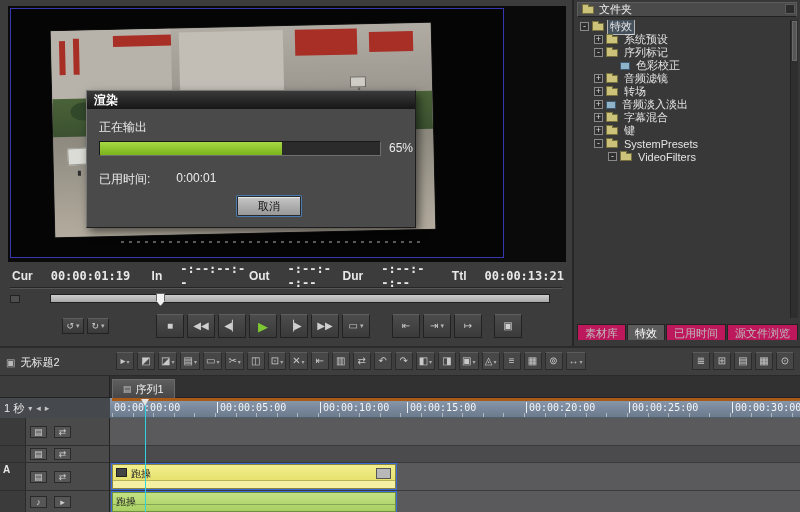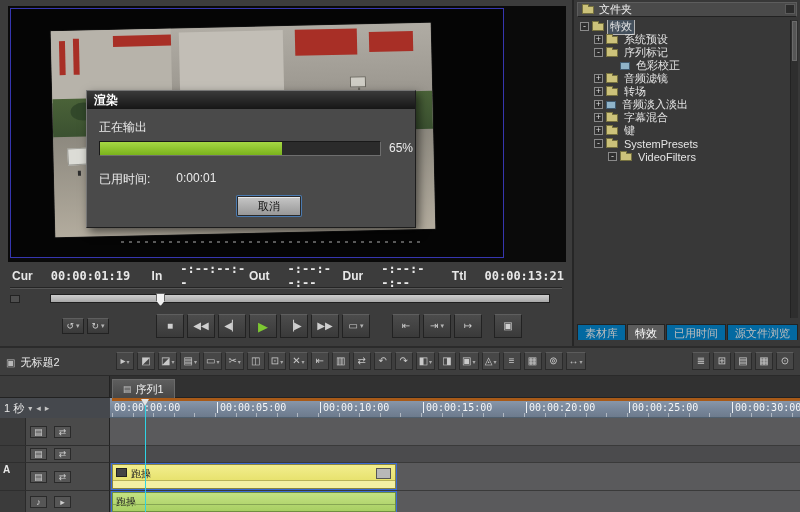--- a/index.html
+++ b/index.html
@@ -79,21 +79,21 @@
       color:#ddd;font-size:9px;line-height:7px;text-align:center;margin-right:3px;flex:none;}
   .tree-icon{display:inline-block;margin-right:4px;flex:none;}
   .tree-icon.folder{width:12px;height:8px;background:#ccc27a;border:1px solid #76713f;position:relative;}
   .tree-icon.folder::before{content:"";position:absolute;left:-1px;top:-3px;width:5px;height:2px;background:#ccc27a;border:1px solid #76713f;border-bottom:none;}
   .tree-icon.effect{width:10px;height:8px;background:#8fb3c9;border:1px solid #3f5a70;}
   .tree-label{color:#e4e4e4;padding:0 2px;}
   .tree-row.selected .tree-label{outline:1px solid #b5b5b5;background:#44505c;}
   .tree-scroll{position:absolute;right:2px;top:20px;width:8px;height:298px;background:#2e2e2e;border-left:1px solid #222;}
   .tree-scroll .thumb{margin:1px;height:40px;background:#565656;border:1px solid #6a6a6a;}
   .bin-tabs{position:absolute;left:3px;bottom:6px;height:16px;display:flex;gap:1px;font-size:11px;}
-  .bin-tab{padding:1px 7px 0;background:#0369a1;color:#bdbdbd;border:1px solid #232323;border-bottom:none;line-height:14px;}
+  .bin-tab{padding:1px 7px 0;background:#be185d;color:#bdbdbd;border:1px solid #232323;border-bottom:none;line-height:14px;}
   .bin-tab.active{background:#5c5c5c;color:#fff;}
 
   
   .tl{position:absolute;left:0;top:346px;width:800px;height:166px;background:#3a3a3a;border-top:2px solid #2b2b2b;}
   .tl-toolbar{position:absolute;left:0;top:0;width:100%;height:28px;background:#3e3e3e;border-bottom:1px solid #2a2a2a;}
   .project{position:absolute;left:6px;top:7px;display:flex;gap:5px;align-items:center;font-size:11px;color:#e8e8e8;}
   .proj-icon{color:#b9b9b9;font-size:10px;}
   .tlb-icons{position:absolute;left:116px;top:4px;display:flex;gap:3px;}
   .tlb-right{position:absolute;right:6px;top:4px;display:flex;gap:3px;}
   .ticon{height:18px;min-width:18px;padding:0 2px;background:#474747;border:1px solid #2b2b2b;border-top-color:#5c5c5c;
@@ -481,21 +481,21 @@
             <span class="ticklabel">00:00:00:00</span>
           </div>
           <div class="tick" style="left: 107px;">
             <span class="tickline"></span>
             <span class="ticklabel">00:00:05:00</span>
           </div>
           <div class="tick" style="left: 210px;">
             <span class="tickline"></span>
             <span class="ticklabel">00:00:10:00</span>
           </div>
-          <div class="tick" style="left: 313px; justify-content: center;">
+          <div class="tick" style="left: 297px; justify-content: center;">
             <span class="tickline"></span>
             <span class="ticklabel">00:00:15:00</span>
           </div>
           <div class="tick" style="left: 416px;">
             <span class="tickline"></span>
             <span class="ticklabel">00:00:20:00</span>
           </div>
           <div class="tick" style="left: 519px;">
             <span class="tickline"></span>
             <span class="ticklabel">00:00:25:00</span>

